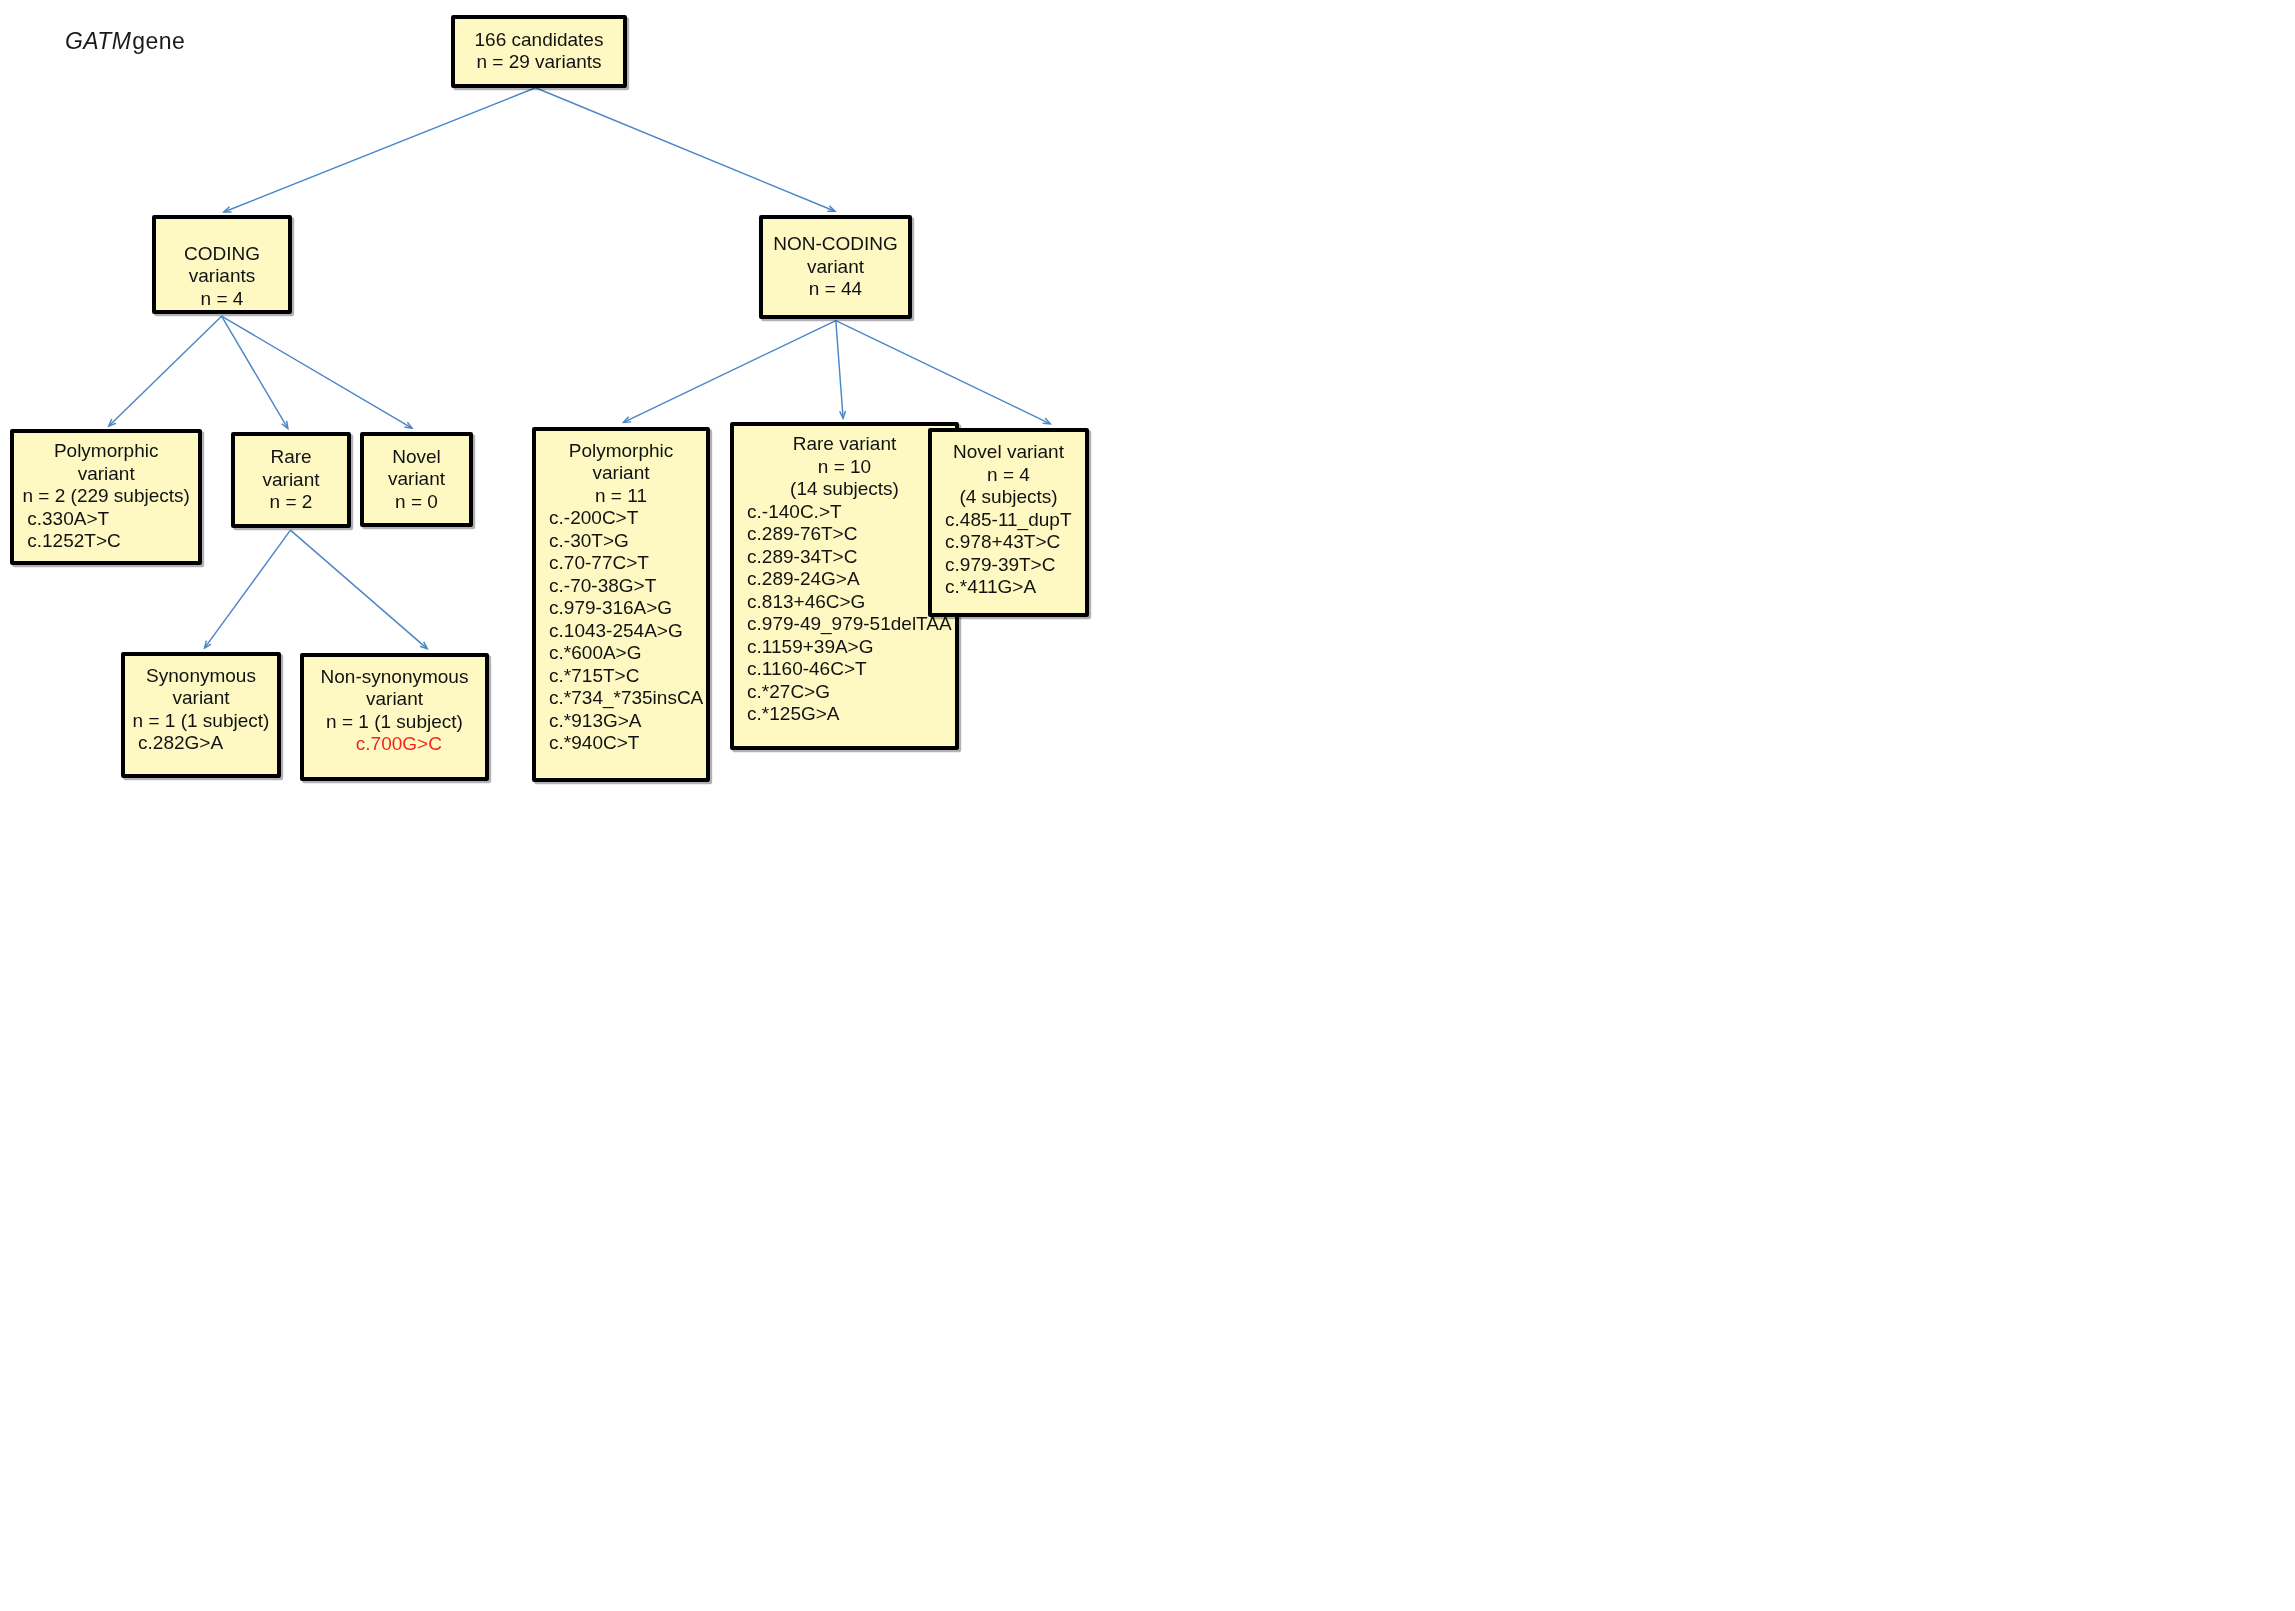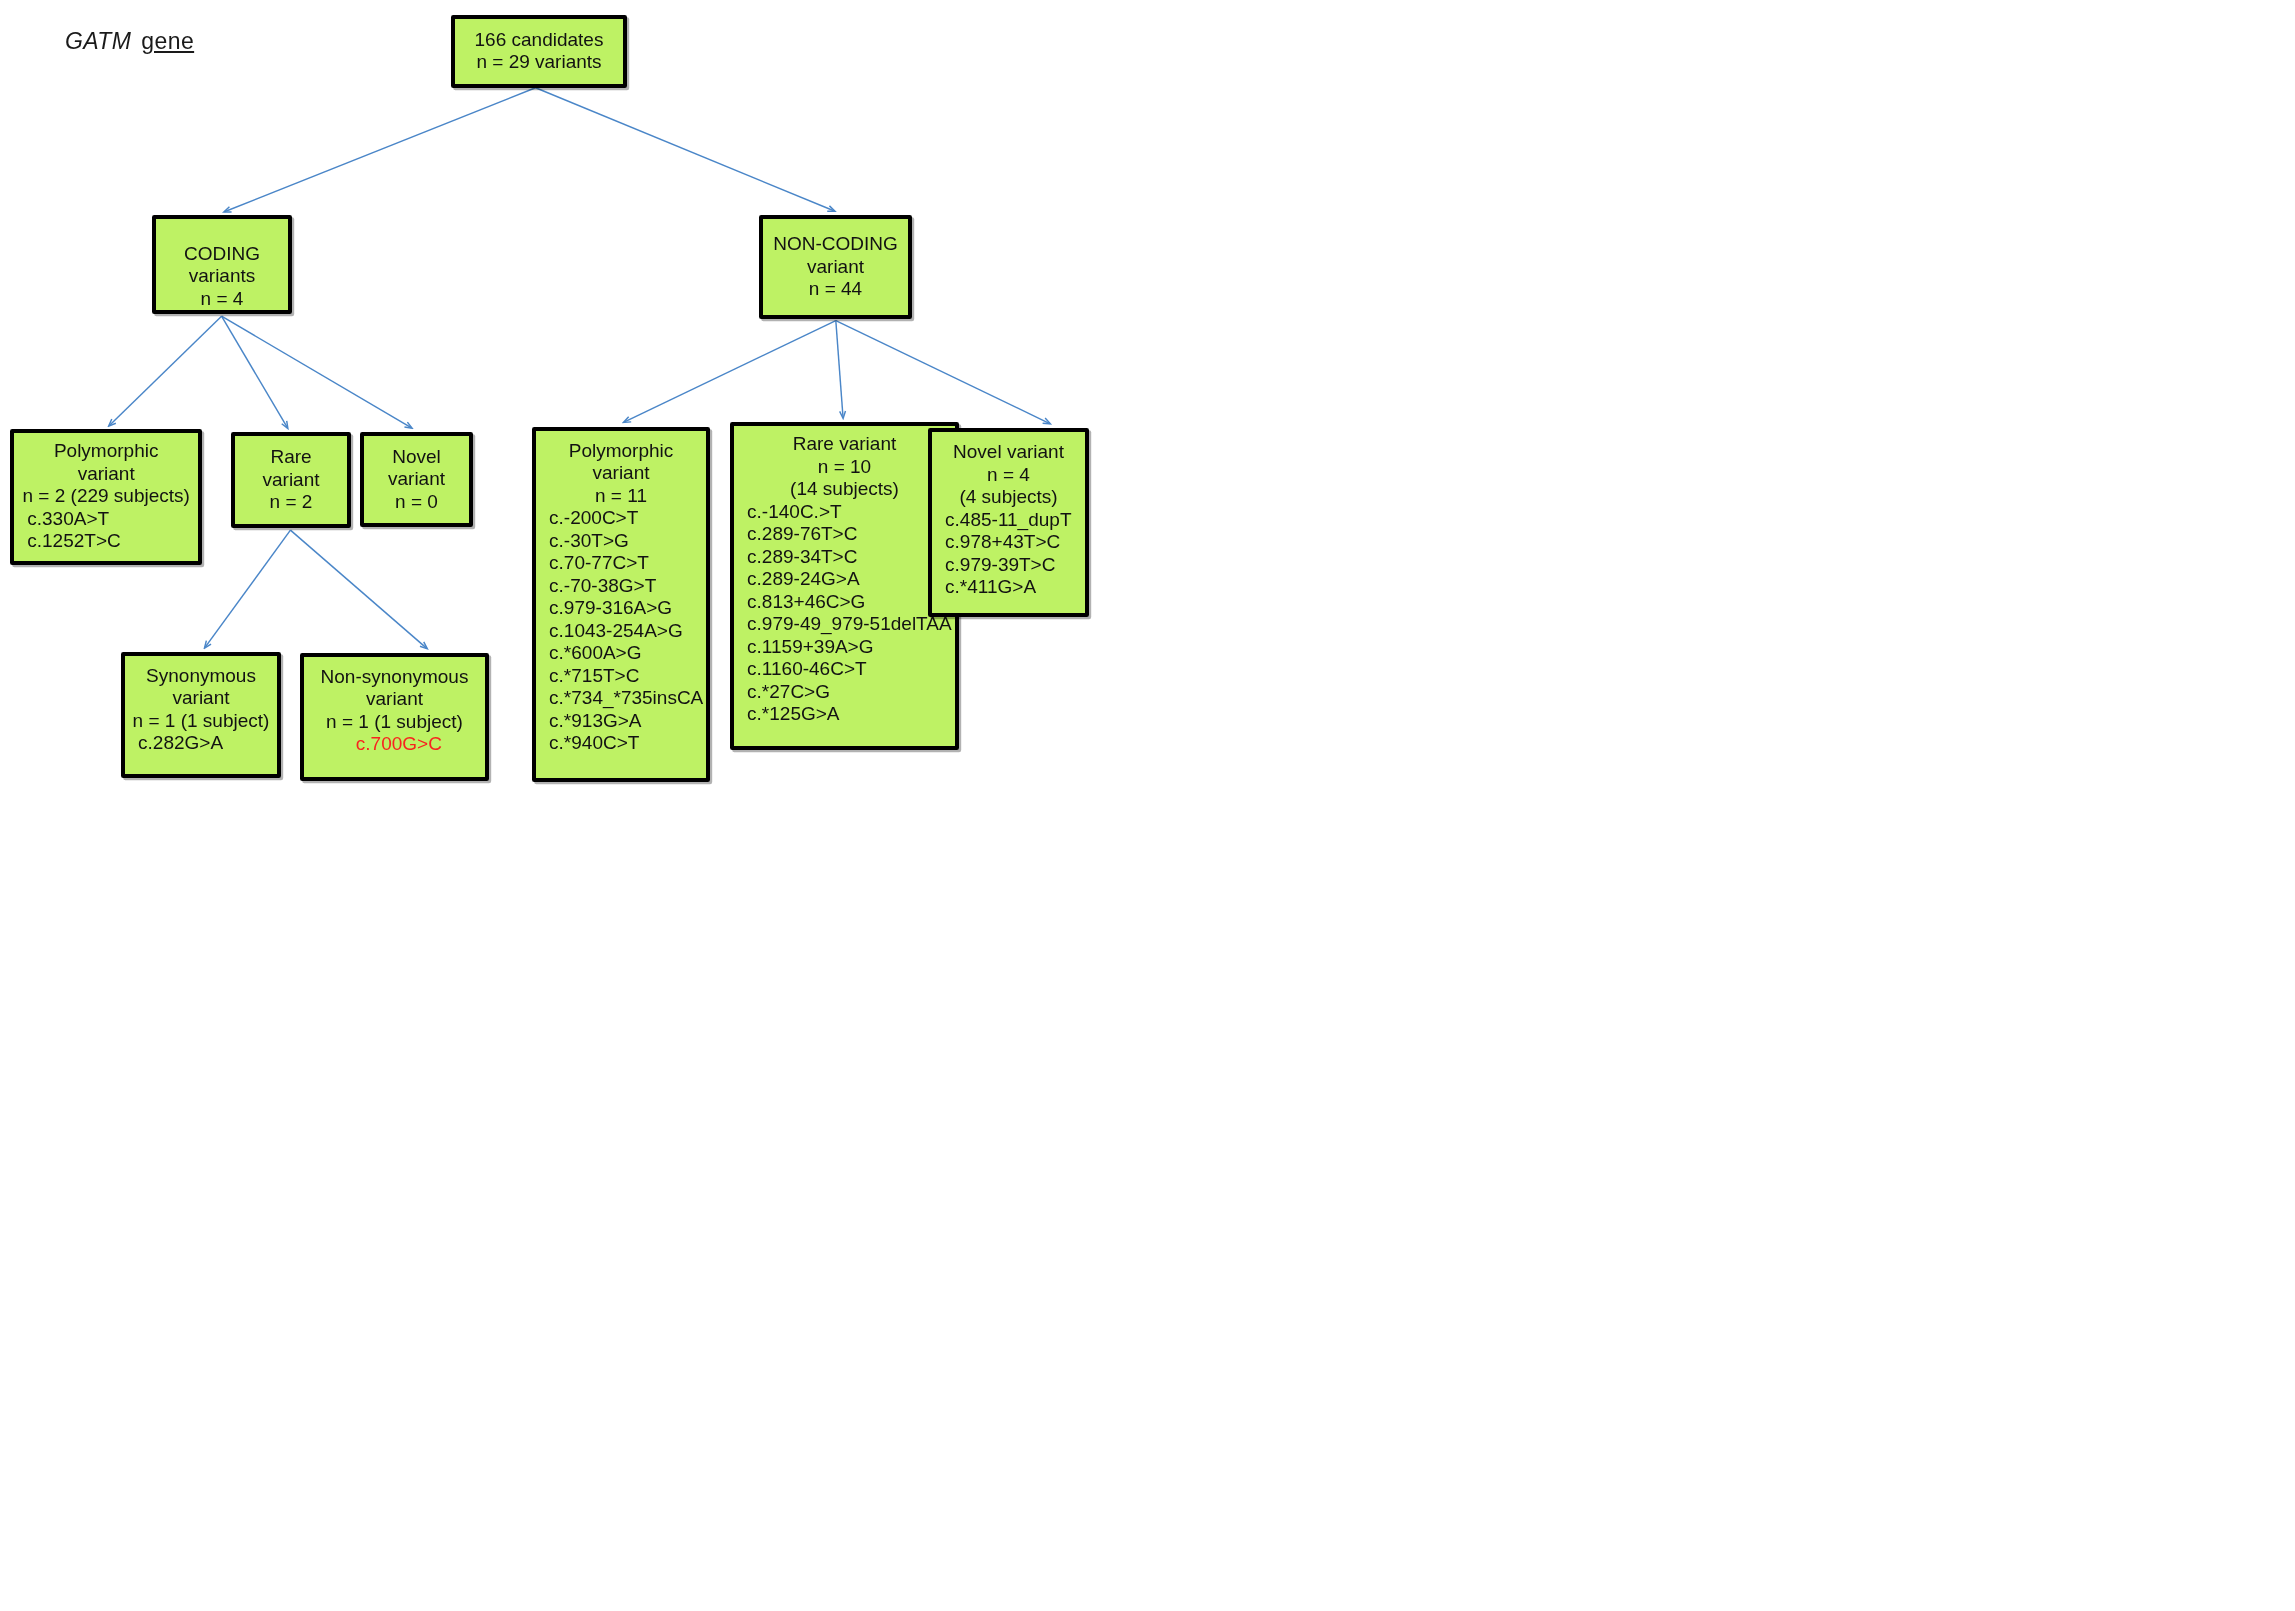--- a/index.html
+++ b/index.html
@@ -14,34 +14,34 @@
   }
   .figure-title {
     position: absolute;
     left: 65px;
     top: 27.6px;
     font-size: 23px;
     color: #1a1a1a;
     letter-spacing: 0.4px;
   }
   .figure-title .gene { font-style: italic; }
-  .figure-title .suffix { margin-left: 10px; text-decoration: underline; }
+  .figure-title .suffix { margin-left: 1px; }
 
   svg.connectors {
     position: absolute;
     left: 0; top: 0;
     width: 1148px; height: 805px;
     pointer-events: none;
     z-index: 1;
   }
 
   .box {
     position: absolute;
     box-sizing: border-box;
-    background: #bef264;
+    background: #fef9c3;
     border: 4.4px solid #000000;
     border-radius: 2.2px;
     box-shadow: 2.2px 2.2px 0 rgba(0,0,0,0.30);
     z-index: 2;
     display: flex;
     flex-direction: column;
     justify-content: flex-start;
     padding: 4.4px 4.4px 2.9px 4.4px;
   }
   .box.vcenter { justify-content: center; padding-top: 0; padding-bottom: 0; }

